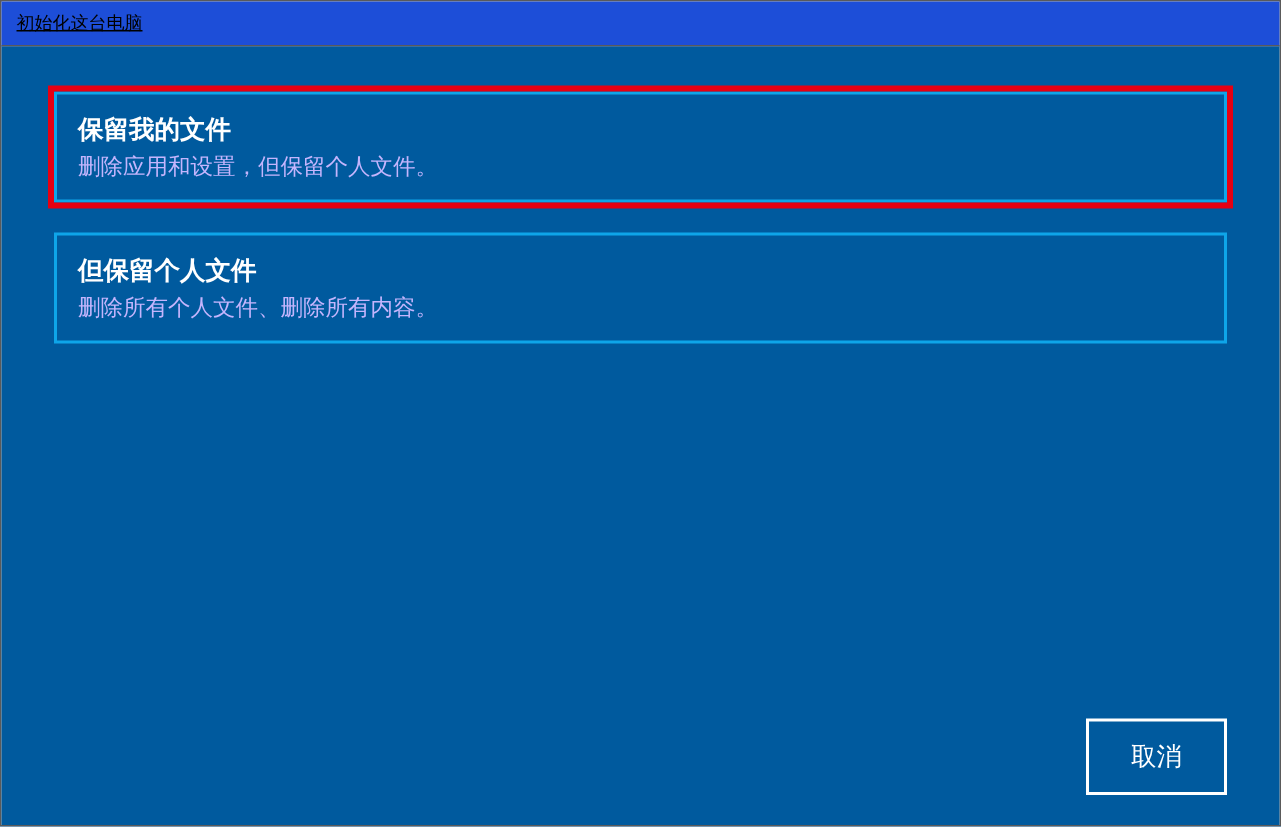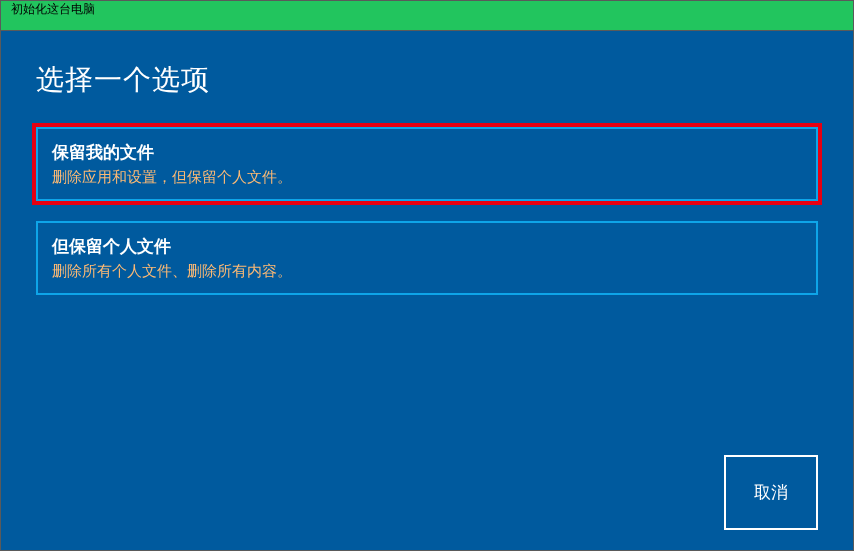--- a/index.html
+++ b/index.html
@@ -12,27 +12,28 @@
   }
   .window {
     width: 854px;
     height: 551px;
     border: 1px solid #5a5a5a;
     display: flex;
     flex-direction: column;
   }
   .titlebar {
     height: 30px;
-    background: #22c55e;
+    background: #1d4ed8;
     border-bottom: 1px solid #5a5a5a;
     display: flex;
-    align-items: flex-start;
+    align-items: center;
     padding: 0 10px;
     font-size: 12px;
     color: #000;
+    text-decoration: underline;
   }
   .content {
     flex: 1;
     background: #005a9e;
     padding: 30px 35px 20px 35px;
     display: flex;
     flex-direction: column;
     color: #ffffff;
   }
   .heading {
@@ -52,46 +53,45 @@
     outline-offset: 0;
   }
   .option-title {
     font-size: 17px;
     font-weight: 700;
     margin-bottom: 4px;
   }
   .option-desc {
     font-size: 15px;
     font-weight: 400;
-    color: #fdba74;
+    color: #c4b5fd;
   }
   .footer {
     margin-top: auto;
     display: flex;
     justify-content: flex-end;
   }
   .cancel-btn {
     border: 2px solid #ffffff;
     background: transparent;
     color: #ffffff;
     font-size: 17px;
-    padding: 24px 28px;
+    padding: 12px 28px;
     cursor: pointer;
     font-family: Liberation Mono, monospace;
   }
 </style>
 </head>
 <body>
 
 <div class="window">
   <div class="titlebar">
     <span>初始化这台电脑</span>
   </div>
   <div class="content">
-    <div class="heading">选择一个选项</div>
 
     <div class="option highlighted">
       <div class="option-title">保留我的文件</div>
       <div class="option-desc">删除应用和设置，但保留个人文件。</div>
     </div>
 
     <div class="option">
       <div class="option-title">但保留个人文件</div>
       <div class="option-desc">删除所有个人文件、删除所有内容。</div>
     </div>

